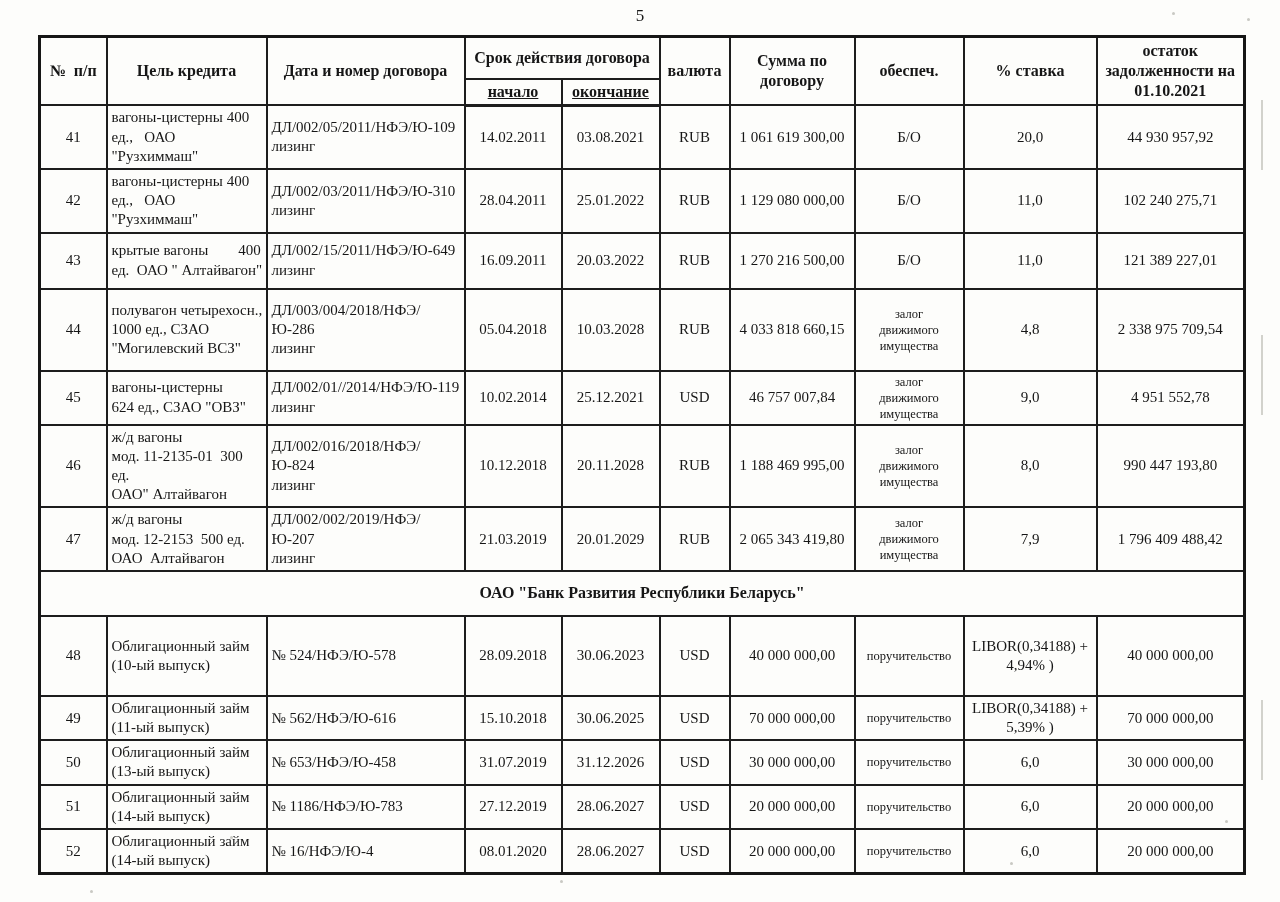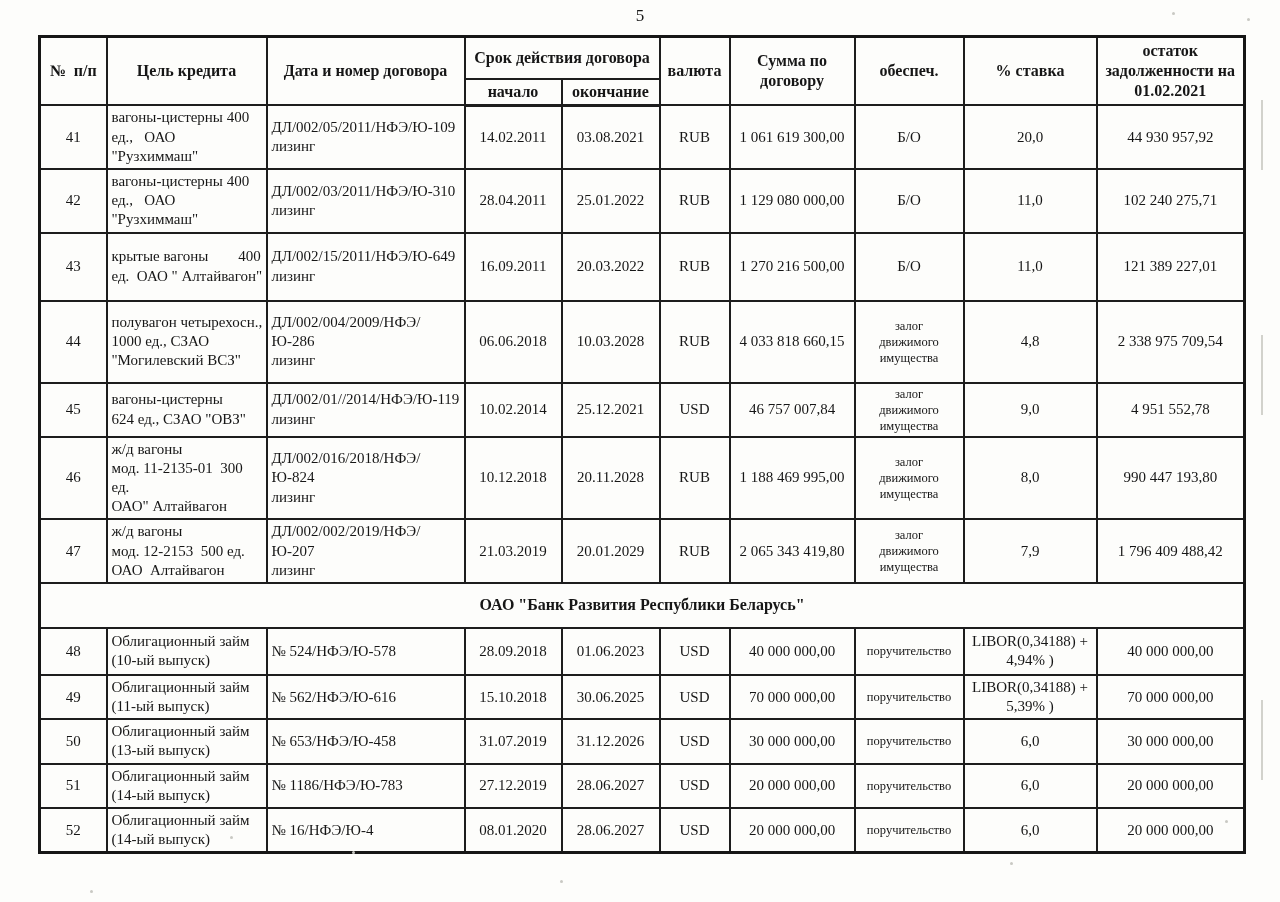--- a/index.html
+++ b/index.html
@@ -38,21 +38,21 @@
     font-size:16px;
     font-weight:bold;
     text-align:center;
   }
   .doc-table td{
     font-size:15px;
     text-align:center;
   }
   td.l{text-align:left;padding-left:4px;padding-right:2px;}
   td.sm{font-size:12.5px;margin-left:20px;}
-  th.sub{border-bottom-width:3px;}
+  th.sub{border-bottom-width:3px;text-decoration:underline;}
   tr.section-row td{
     font-size:16px;
     font-weight:bold;
     text-align:center;
   }
   
   .speckle{
     position:absolute;width:3px;height:3px;border-radius:50%;
     background:#c9c9c3;
   }
@@ -85,21 +85,21 @@
     <th rowspan="2">Цель кредита</th>
     <th rowspan="2">Дата и номер договора</th>
     <th colspan="2">Срок действия договора</th>
     <th rowspan="2">валюта</th>
     <th rowspan="2">Сумма по
 договору</th>
     <th rowspan="2">обеспеч.</th>
     <th rowspan="2">% ставка</th>
     <th rowspan="2">остаток
 задолженности на
-01.02.2021</th>
+01.10.2021</th>
   </tr>
   <tr style="height:23px">
     <th class="sub">начало</th>
     <th class="sub">окончание</th>
   </tr>
 
   <tr style="height:62px">
     <td>41</td>
     <td class="l">вагоны-цистерны 400
 ед.,   ОАО
@@ -124,43 +124,43 @@
 лизинг</td>
     <td>28.04.2011</td>
     <td>25.01.2022</td>
     <td>RUB</td>
     <td>1 129 080 000,00</td>
     <td>Б/О</td>
     <td>11,0</td>
     <td>102 240 275,71</td>
   </tr>
 
-  <tr style="height:68px">
+  <tr style="height:56px">
     <td>43</td>
     <td class="l">крытые вагоны        400
 ед.  ОАО " Алтайвагон"</td>
     <td class="l">ДЛ/002/15/2011/НФЭ/Ю-649
 лизинг</td>
     <td>16.09.2011</td>
     <td>20.03.2022</td>
     <td>RUB</td>
     <td>1 270 216 500,00</td>
     <td>Б/О</td>
     <td>11,0</td>
     <td>121 389 227,01</td>
   </tr>
 
   <tr style="height:82px">
     <td>44</td>
     <td class="l">полувагон четырехосн.,
 1000 ед., СЗАО
 "Могилевский ВСЗ"</td>
-    <td class="l">ДЛ/002/004/2009/НФЭ/Ю-286
-лизинг</td>
-    <td>06.06.2018</td>
+    <td class="l">ДЛ/003/004/2018/НФЭ/Ю-286
+лизинг</td>
+    <td>05.04.2018</td>
     <td>10.03.2028</td>
     <td>RUB</td>
     <td>4 033 818 660,15</td>
     <td class="sm">залог
 движимого
 имущества</td>
     <td>4,8</td>
     <td>2 338 975 709,54</td>
   </tr>
 
@@ -214,27 +214,27 @@
 движимого
 имущества</td>
     <td>7,9</td>
     <td>1 796 409 488,42</td>
   </tr>
 
   <tr class="section-row" style="height:45px">
     <td colspan="10">ОАО "Банк Развития Республики Беларусь"</td>
   </tr>
 
-  <tr style="height:47px">
+  <tr style="height:80px">
     <td>48</td>
     <td class="l">Облигационный займ
 (10-ый выпуск)</td>
     <td class="l">№ 524/НФЭ/Ю-578</td>
     <td>28.09.2018</td>
-    <td>01.06.2023</td>
+    <td>30.06.2023</td>
     <td>USD</td>
     <td>40 000 000,00</td>
     <td class="sm">поручительство</td>
     <td>LIBOR(0,34188) +
 4,94% )</td>
     <td>40 000 000,00</td>
   </tr>
 
   <tr style="height:38px">
     <td>49</td>

